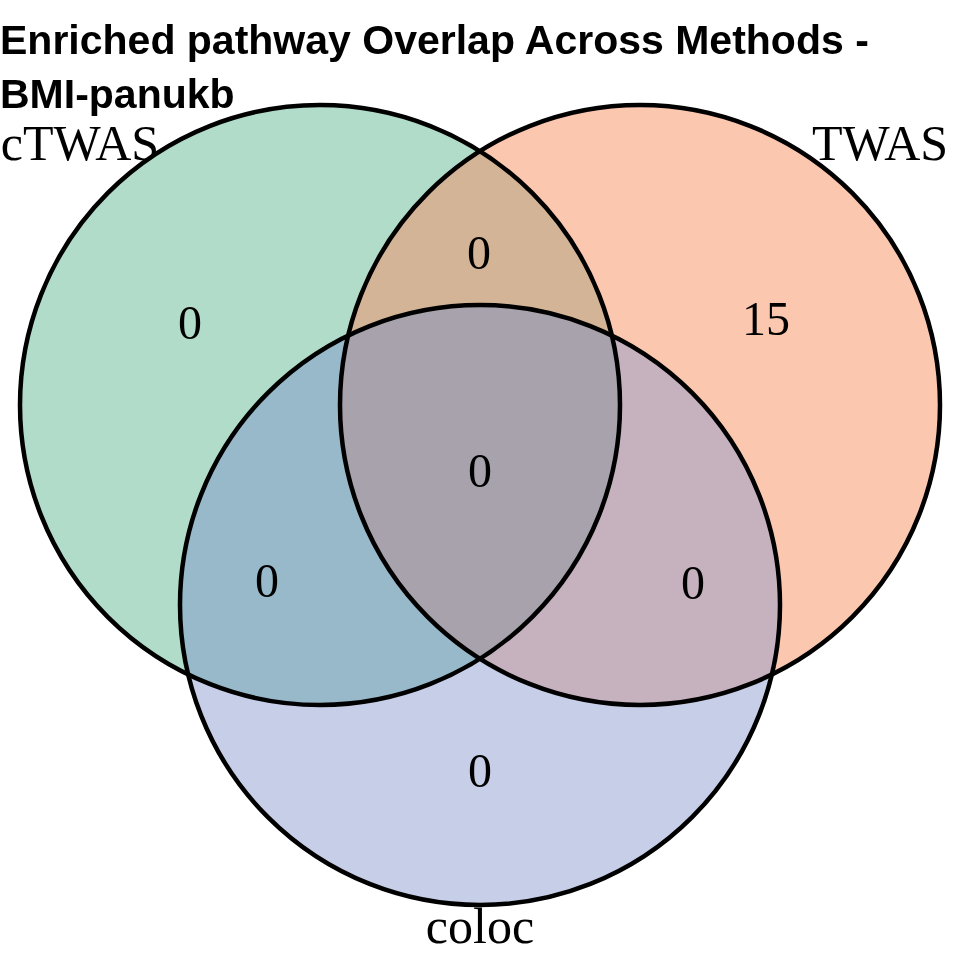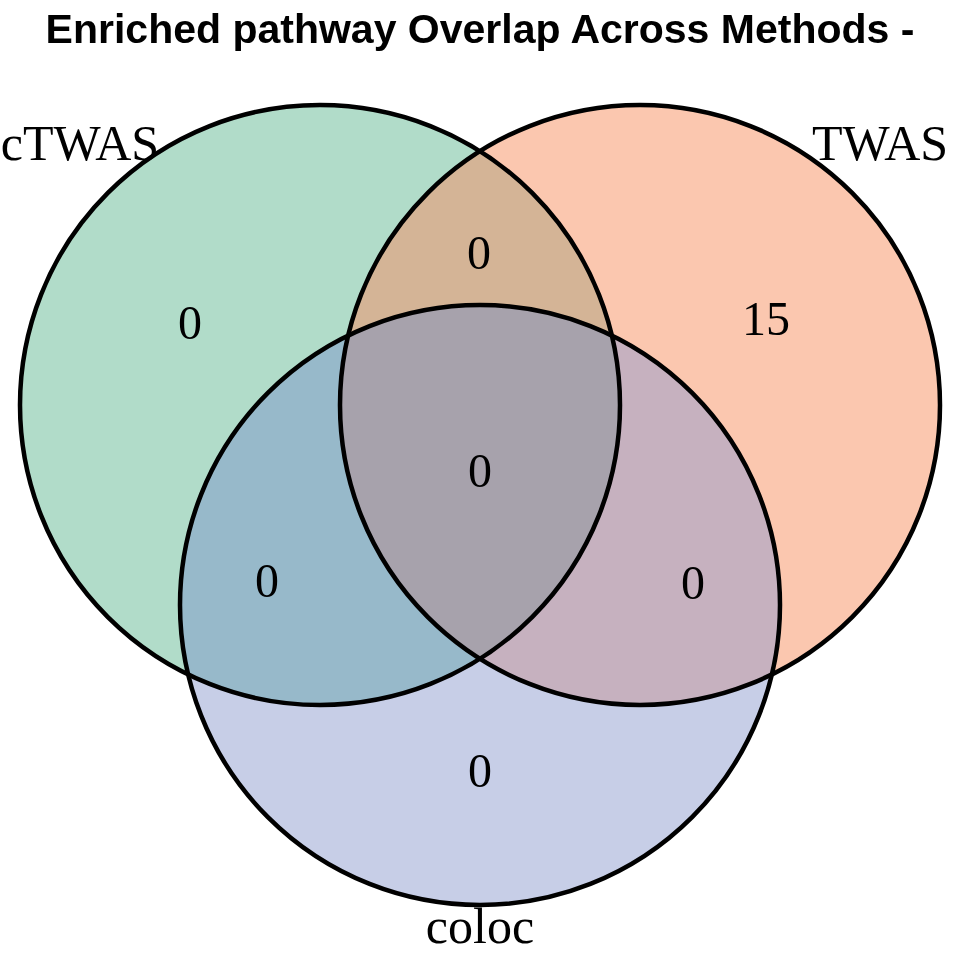--- a/index.html
+++ b/index.html
@@ -13,27 +13,27 @@
     height: 960px;
     background: #ffffff;
     overflow: hidden;
     font-family: "Liberation Sans", sans-serif;
   }
   #figure-title {
     position: absolute;
     top: 0;
     left: 0;
     width: 960px;
-    text-align: center;
+    text-align: left;
     color: #000000;
     font-family: "Liberation Sans", sans-serif;
     font-weight: bold;
     font-size: 41px;
     line-height: 54px;
-    padding-top: 2px;
+    padding-top: 13px;
   }
   #venn-svg {
     position: absolute;
     top: 0;
     left: 0;
   }
   .outline {
     fill: none;
     stroke: #000000;
     stroke-width: 4.5;
@@ -51,20 +51,21 @@
     text-anchor: middle;
   }
 </style>
 </head>
 <body>
 
 <div id="page-root">
 
   <div id="figure-title">
     <div>Enriched pathway Overlap Across Methods -</div>
+    <div>BMI-panukb</div>
   </div>
 
   <svg id="venn-svg" width="960" height="960" viewBox="0 0 960 960">
     <defs>
       <clipPath id="clipG">
           <circle cx="320" cy="405" r="300"></circle>
         </clipPath>
       <clipPath id="clipO">
           <circle cx="640" cy="405" r="300"></circle>
         </clipPath>

